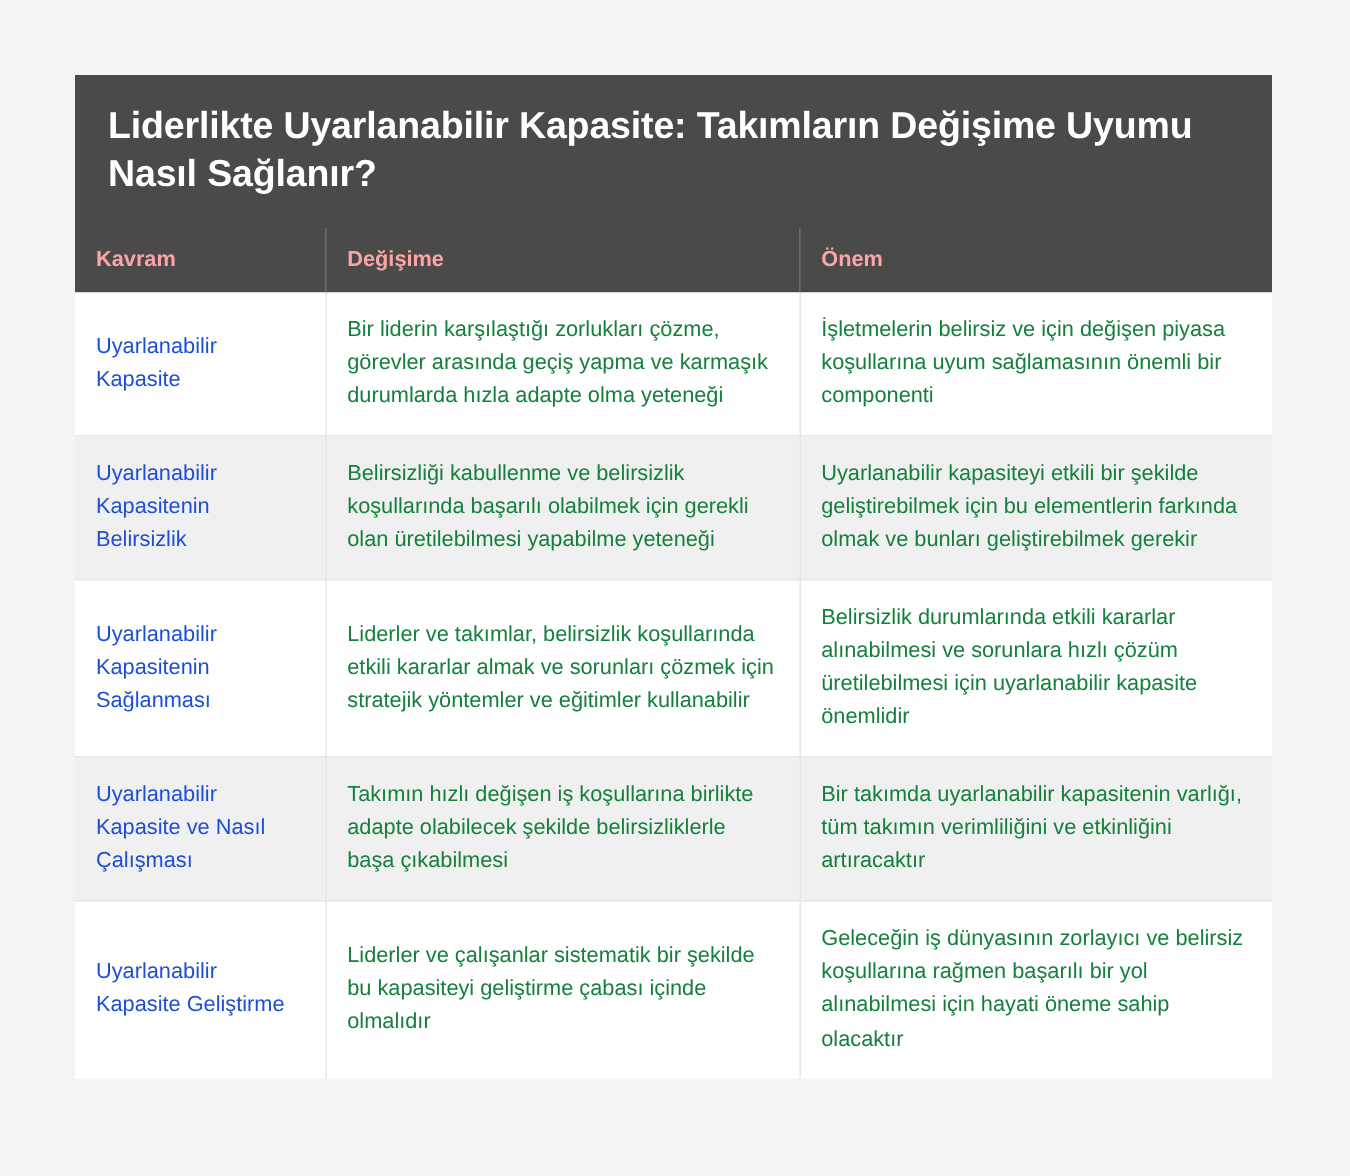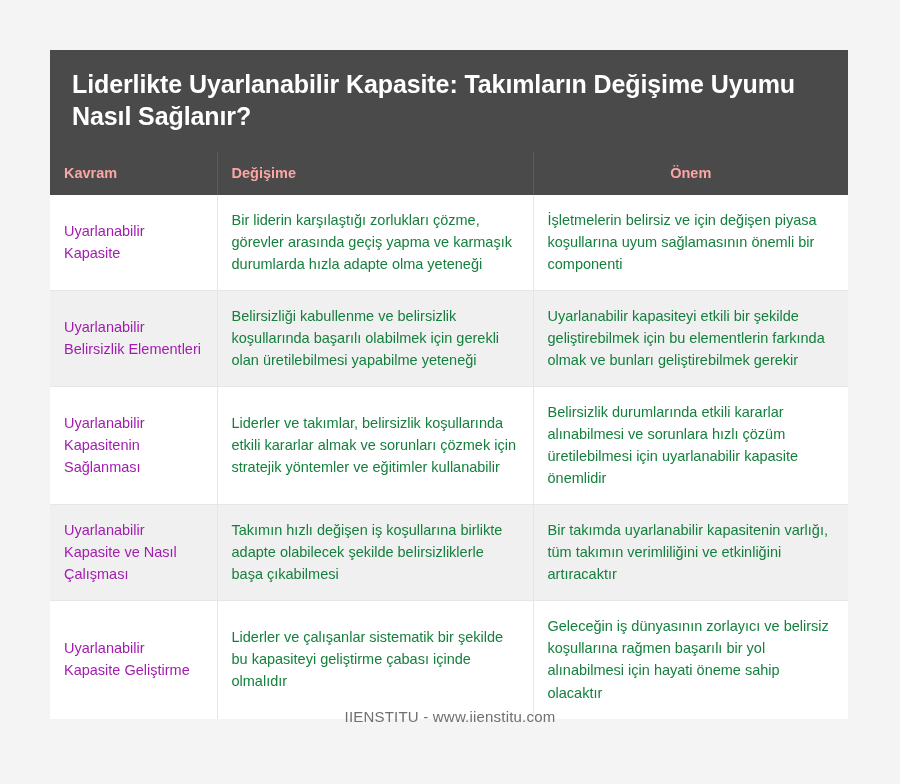--- a/index.html
+++ b/index.html
@@ -54,40 +54,40 @@
     background: #4a4a4a;
     color: #fca5a5;
     font-size: 14.5px;
     font-weight: bold;
     text-align: left;
     padding: 13px 14px 14px 14px;
     vertical-align: middle;
     border-right: 1px solid #5d5d5d;
     box-sizing: border-box;
   }
-  thead th:last-child { border-right: none; text-align: center; }
+  thead th:last-child { border-right: none; }
 
   tbody td {
     font-size: 14.5px;
     line-height: 1.52;
     color: #15803d;
     padding: 14px 14px 15px 14px;
     vertical-align: middle;
     border-right: 1px solid #e6e6e6;
     border-bottom: 1px solid #e6e6e6;
     box-sizing: border-box;
   }
   tbody td:last-child { border-right: none; }
   tbody tr:last-child td { border-bottom: none; }
 
   tbody tr.odd td { background: #ffffff; }
   tbody tr.even td { background: #f0f0f0; }
 
   tbody td.concept {
-    color: #a21caf;
+    color: #1d4ed8;
   }
 
   .footer {
     position: absolute;
     left: 0;
     top: 708px;
     width: 900px;
     text-align: center;
     font-size: 15px;
     color: #6f6f74;
@@ -118,21 +118,21 @@
           <th>Önem</th>
         </tr>
       </thead>
       <tbody>
         <tr class="odd">
           <td class="concept">Uyarlanabilir Kapasite</td>
           <td>Bir liderin karşılaştığı zorlukları çözme, görevler arasında geçiş yapma ve karmaşık durumlarda hızla adapte olma yeteneği</td>
           <td>İşletmelerin belirsiz ve için değişen piyasa koşullarına uyum sağlamasının önemli bir componenti</td>
         </tr>
         <tr class="even">
-          <td class="concept">Uyarlanabilir Belirsizlik Elementleri</td>
+          <td class="concept">Uyarlanabilir Kapasitenin Belirsizlik</td>
           <td>Belirsizliği kabullenme ve belirsizlik koşullarında başarılı olabilmek için gerekli olan üretilebilmesi yapabilme yeteneği</td>
           <td>Uyarlanabilir kapasiteyi etkili bir şekilde geliştirebilmek için bu elementlerin farkında olmak ve bunları geliştirebilmek gerekir</td>
         </tr>
         <tr class="odd">
           <td class="concept">Uyarlanabilir Kapasitenin Sağlanması</td>
           <td>Liderler ve takımlar, belirsizlik koşullarında etkili kararlar almak ve sorunları çözmek için stratejik yöntemler ve eğitimler kullanabilir</td>
           <td>Belirsizlik durumlarında etkili kararlar alınabilmesi ve sorunlara hızlı çözüm üretilebilmesi için uyarlanabilir kapasite önemlidir</td>
         </tr>
         <tr class="even">
           <td class="concept">Uyarlanabilir Kapasite ve Nasıl Çalışması</td>
@@ -142,15 +142,14 @@
         <tr class="odd">
           <td class="concept">Uyarlanabilir Kapasite Geliştirme</td>
           <td>Liderler ve çalışanlar sistematik bir şekilde bu kapasiteyi geliştirme çabası içinde olmalıdır</td>
           <td>Geleceğin iş dünyasının zorlayıcı ve belirsiz koşullarına rağmen başarılı bir yol alınabilmesi için hayati öneme sahip olacaktır</td>
         </tr>
       </tbody>
     </table>
 
   </div>
 
-  <div class="footer">IIENSTITU - www.iienstitu.com</div>
 
 </div>
 
 </body></html>

